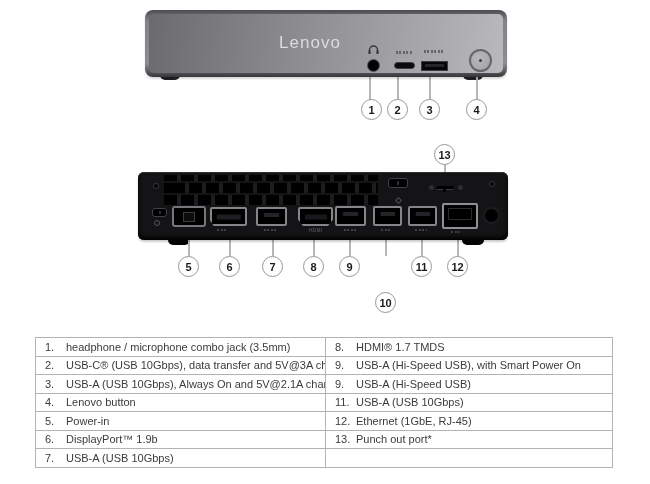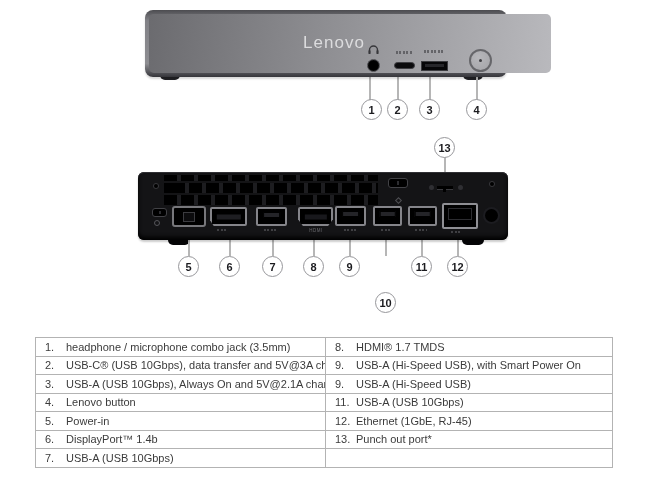--- a/index.html
+++ b/index.html
@@ -6,21 +6,21 @@
   .stage{position:relative;width:650px;height:484px;background:#ffffff;overflow:hidden;
          font-family:"Liberation Sans",sans-serif;}
   .abs{position:absolute;}
 
   
   .front-device{position:absolute;left:145px;top:10px;width:362px;height:67px;
     border-radius:8px;box-sizing:border-box;padding:4px;
     background:linear-gradient(180deg,#4c4c50 0%,#828287 16%,#8d8d91 80%,#35353a 100%);
     box-shadow:0 2px 2px rgba(0,0,0,.15);z-index:2;}
   .front-face{width:100%;height:100%;border-radius:5px;position:relative;
-    background:linear-gradient(97deg,#6b6b6f 0%,#8f8f93 45%,#b9b9bd 100%);padding-left:48px;}
+    background:linear-gradient(97deg,#6b6b6f 0%,#8f8f93 45%,#b9b9bd 100%);}
   .lenovo-logo{position:absolute;left:0;right:32px;top:19px;text-align:center;
     font-size:17px;font-weight:400;letter-spacing:1px;color:#dcdcde;}
   .jack{position:absolute;left:218px;top:45px;width:13px;height:13px;border-radius:50%;
     background:radial-gradient(circle,#000 55%,#2a2a2e 100%);border:1px solid #4a4a4e;box-sizing:border-box;}
   .usbc{position:absolute;left:245px;top:48px;width:21px;height:7px;border-radius:4px;
     background:#0b0b0d;border:1px solid #3e3e42;box-sizing:border-box;}
   .usba-front{position:absolute;left:272px;top:47px;width:27px;height:10px;
     background:#060608;border:1px solid #3c3c40;box-sizing:border-box;}
   .usba-front i{position:absolute;left:3px;right:3px;top:2px;height:3px;background:#26262a;}
   .pwr-btn{position:absolute;left:320px;top:35px;width:23px;height:23px;border-radius:50%;
@@ -111,21 +111,21 @@
 
   <div class="leader" style="left:369px;top:70px;height:30px;"></div>
   <div class="leader" style="left:397px;top:70px;height:30px;"></div>
   <div class="leader" style="left:429px;top:70px;height:30px;"></div>
   <div class="leader" style="left:476px;top:68px;height:32px;"></div>
   <div class="co" style="left:361px;top:99px;">1</div>
   <div class="co" style="left:387px;top:99px;">2</div>
   <div class="co" style="left:419px;top:99px;">3</div>
   <div class="co" style="left:466px;top:99px;">4</div>
 
-  <div class="co" style="left:434px;top:137px;">13</div>
+  <div class="co" style="left:434px;top:144px;">13</div>
   <div class="leader" style="left:444px;top:154px;height:34px;"></div>
 
   <div class="foot" style="left:168px;top:236px;width:22px;height:9px;background:#050507;"></div>
   <div class="foot" style="left:462px;top:236px;width:22px;height:9px;background:#050507;"></div>
 
   <div class="rear-device">
     <div class="vents">
       <div class="vrow vr1"></div>
         <div class="vrow vr2"></div>
         <div class="vrow vr3"></div>
@@ -222,21 +222,21 @@
         </tr>
         <tr>
           <td><span class="num">4.</span><span>Lenovo button</span></td>
           <td><span class="num">11.</span><span>USB-A (USB 10Gbps)</span></td>
         </tr>
         <tr>
           <td><span class="num">5.</span><span>Power-in</span></td>
           <td><span class="num">12.</span><span>Ethernet (1GbE, RJ-45)</span></td>
         </tr>
         <tr>
-          <td><span class="num">6.</span><span>DisplayPort™ 1.4b</span></td>
+          <td><span class="num">6.</span><span>DisplayPort™ 1.9b</span></td>
           <td><span class="num">13.</span><span>Punch out port*</span></td>
         </tr>
         <tr>
           <td><span class="num">7.</span><span>USB-A (USB 10Gbps)</span></td>
           <td><span class="num"></span><span></span></td>
         </tr>
       </tbody>
     </table>
   </div>
 

